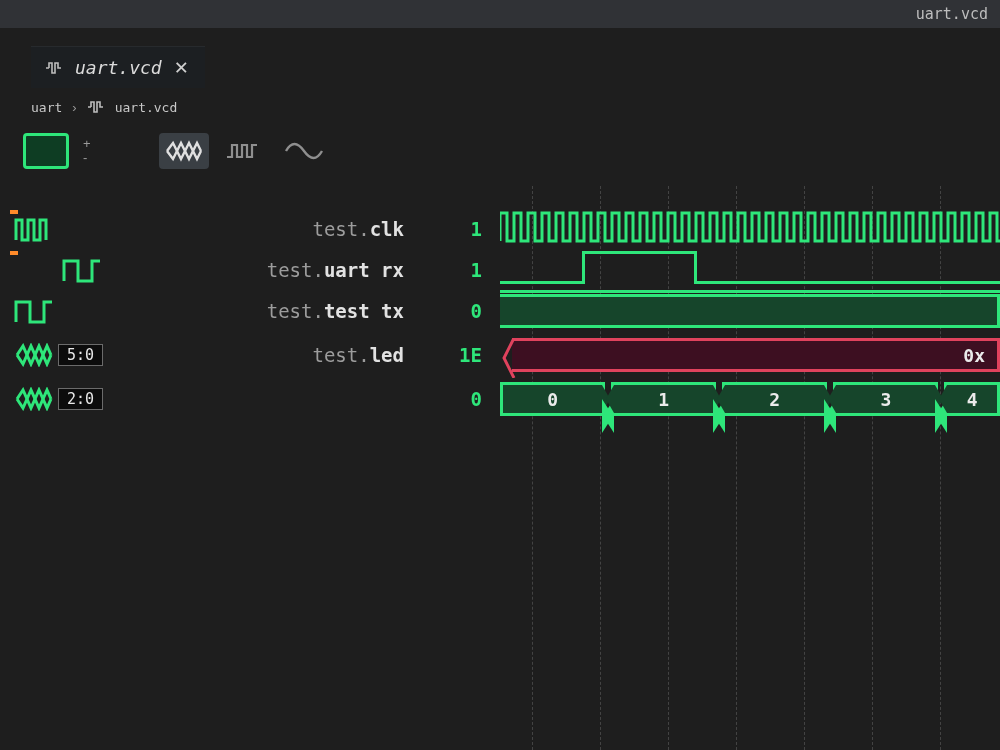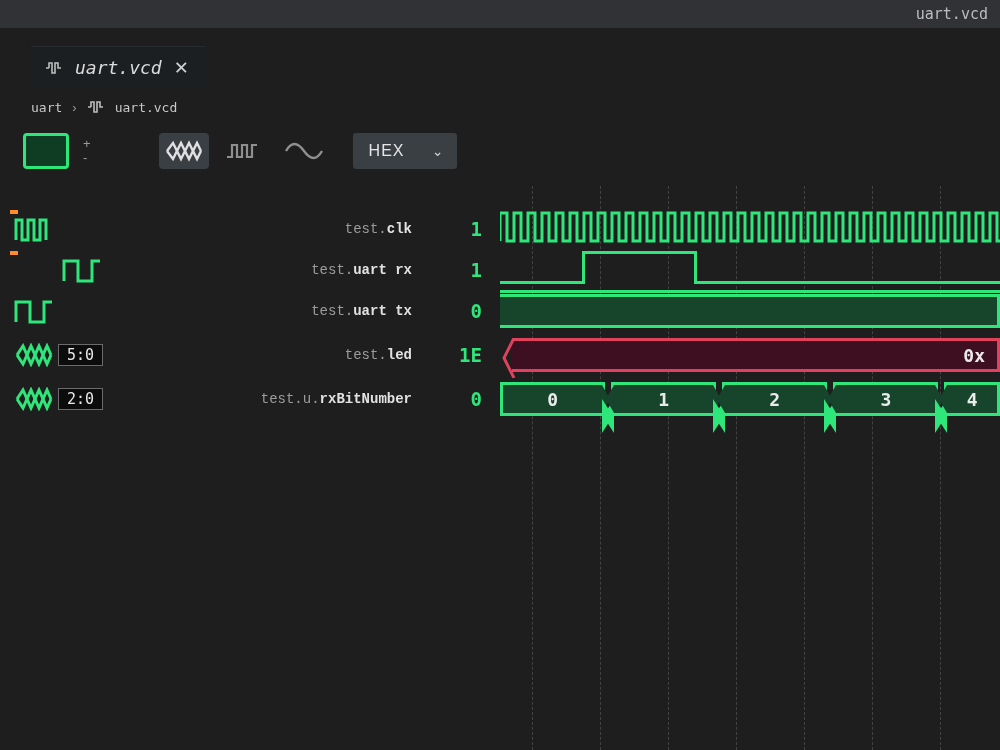--- a/index.html
+++ b/index.html
@@ -146,24 +146,23 @@
     border:1px solid #6b6b6b;
     border-radius:0;
     color:#e8e8e8;
     font-size:15px;
     display:flex; align-items:center; justify-content:center;
     padding:0 8px;
     margin-left:4px;
   }
   .sig-name {
     position:absolute;
-    right:80px;
-    font-size:14px;
+    right:88px;
+    font-size:19px;
     color:#9c9c9c;
-    font-family:Liberation Mono, monospace;
   }
   .sig-name b { color:#e2e2e2; font-weight:600; }
   .sig-val {
     position:absolute;
     right:10px;
     font-size:19px;
     color:#2ee67a;
     font-weight:600;
   }
 
@@ -298,24 +297,20 @@
   <div class="icon-btn">
     <svg width="38" height="20" viewBox="0 0 38 20">
       <path d="M2 16 h5 v-12 h5 v12 h5 v-12 h5 v12 h5 v-12 h5" stroke="#8f8f8f" stroke-width="2.2" fill="none"></path>
     </svg>
   </div>
   <div class="icon-btn">
     <svg width="40" height="22" viewBox="0 0 40 22">
       <path d="M2 11 Q10 -3 20 11 T38 11" stroke="#8f8f8f" stroke-width="2.4" fill="none"></path>
     </svg>
   </div>
-  <div class="format-select">
-    <span>HEX</span>
-    <span class="chevron">⌄</span>
-  </div>
 </div>
 
 <div class="main">
 
   <div class="left-pane">
     <div class="orange-tick" style="left:10px; top:24px;"></div>
     <div class="orange-tick" style="left:10px; top:65px;"></div>
 
     <div class="sig-row" style="top:22px;">
       <div class="sig-icon">
@@ -336,21 +331,21 @@
       <div class="sig-name"><span>test.</span><b>uart rx</b></div>
       <div class="sig-val">1</div>
     </div>
 
     <div class="sig-row" style="top:104px;">
       <div class="sig-icon">
         <svg width="40" height="26" viewBox="0 0 40 26">
             <path d="M2 24 v-20 h14 v20 h14 v-20 h8" stroke="#2ee67a" stroke-width="3" fill="none"></path>
           </svg>
       </div>
-      <div class="sig-name"><span>test.</span><b>uart tx</b></div>
+      <div class="sig-name"><span>test.</span><b>test tx</b></div>
       <div class="sig-val">0</div>
     </div>
 
     <div class="sig-row" style="top:148px;">
       <div class="sig-icon">
         <svg width="38" height="24" viewBox="0 0 38 24">
           <path d="M2 12 L8 3 L16 21 L24 3 L32 21 L36 12" stroke="#2ee67a" stroke-width="3" fill="none"></path>
           <path d="M2 12 L8 21 L16 3 L24 21 L32 3 L36 12" stroke="#2ee67a" stroke-width="3" fill="none"></path>
         </svg>
       </div>
@@ -360,21 +355,20 @@
     </div>
 
     <div class="sig-row" style="top:192px;">
       <div class="sig-icon">
         <svg width="38" height="24" viewBox="0 0 38 24">
           <path d="M2 12 L8 3 L16 21 L24 3 L32 21 L36 12" stroke="#2ee67a" stroke-width="3" fill="none"></path>
           <path d="M2 12 L8 21 L16 3 L24 21 L32 3 L36 12" stroke="#2ee67a" stroke-width="3" fill="none"></path>
         </svg>
       </div>
       <div class="sig-bus-badge">2:0</div>
-      <div class="sig-name"><span>test.u.</span><b>rxBitNumber</b></div>
       <div class="sig-val">0</div>
     </div>
   </div>
 
   <div class="right-pane">
 
     <div class="grid" style="left:40px"></div>
     <div class="grid" style="left:108px"></div>
     <div class="grid" style="left:176px"></div>
     <div class="grid" style="left:244px"></div>

